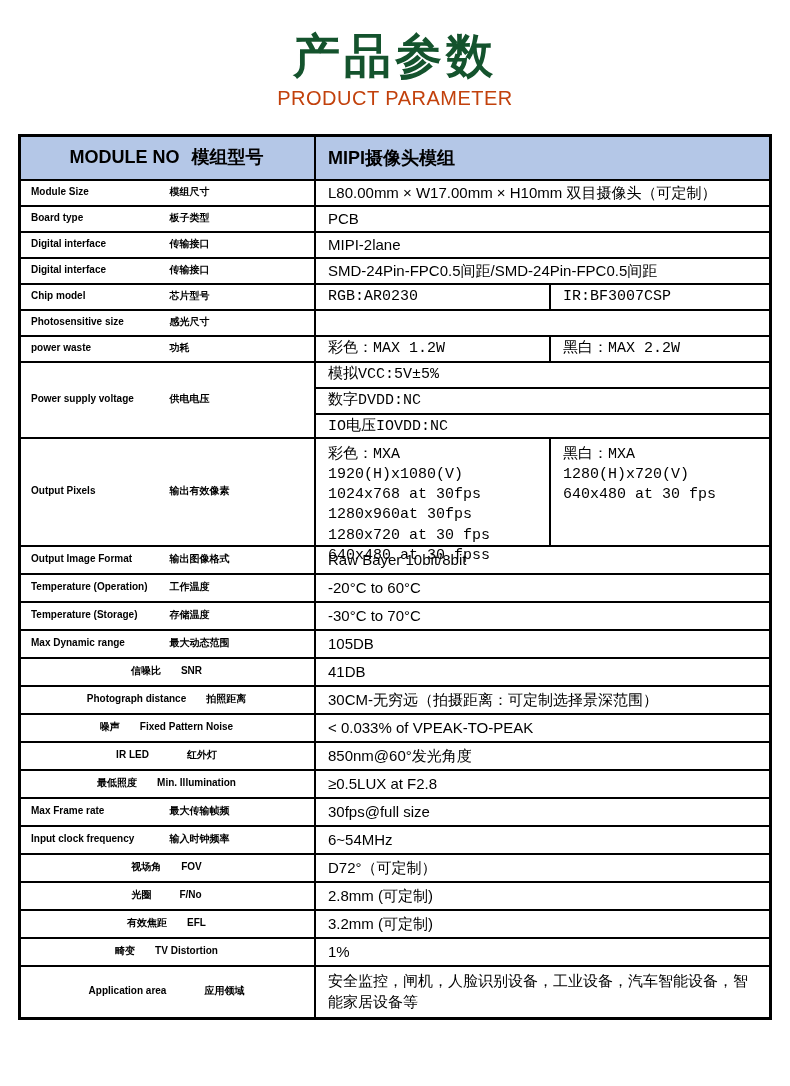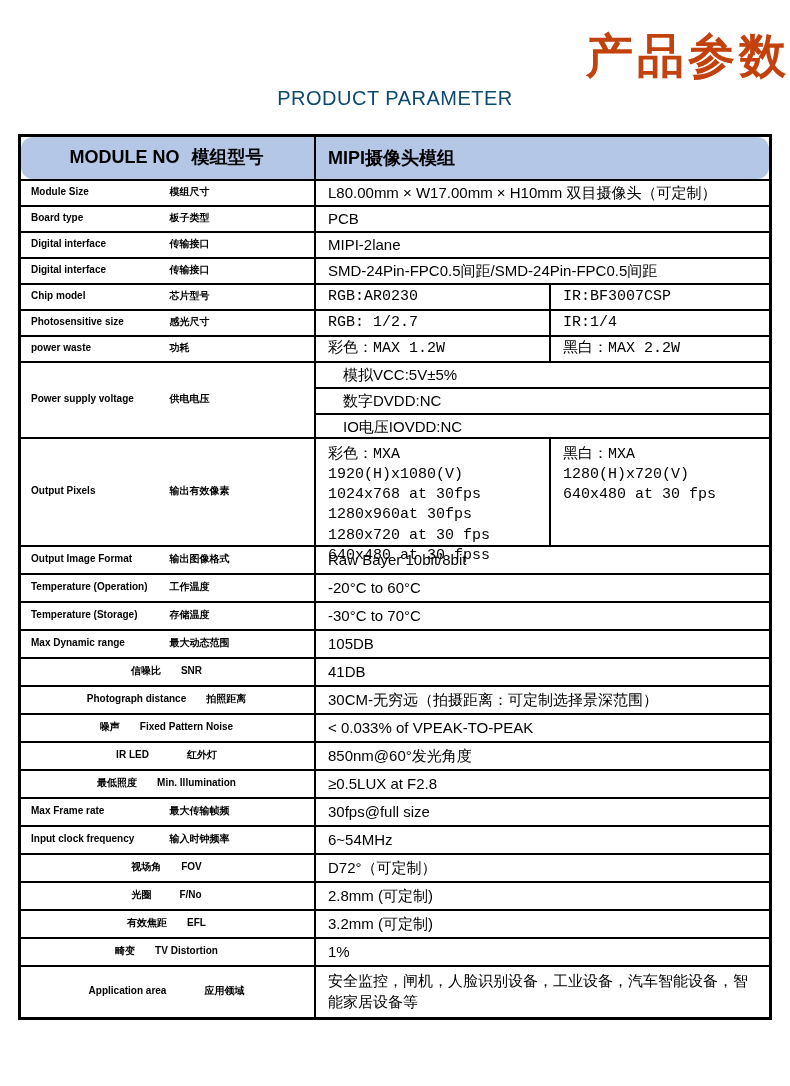--- a/index.html
+++ b/index.html
@@ -4,25 +4,25 @@
 <style>
   * { box-sizing: border-box; }
   body { margin: 0; background: #fff; }
   .page {
     width: 790px; height: 1086px; background: #fff; overflow: hidden;
     font-family: "Liberation Sans", "DejaVu Sans", sans-serif; color: #000;
   }
   
   .title-wrap { text-align: center; padding-top: 30px; }
   .title {
-    font-size: 47px; font-weight: bold; color: #c2410c;
-    letter-spacing: 4px; line-height: 1.1; text-align: right;
+    font-size: 47px; font-weight: bold; color: #14532d;
+    letter-spacing: 4px; line-height: 1.1;
   }
   .subtitle {
-    font-size: 20px; color: #0c4a6e; margin-top: 5px; letter-spacing: 0.5px;
+    font-size: 20px; color: #c2410c; margin-top: 5px; letter-spacing: 0.5px;
     font-weight: 500;
   }
   
   .ptable {
     margin: 24px 18px 0 18px; width: 754px;
     border: 3px solid #000; background: #fff;
   }
   .trow { display: flex; border-top: 2px solid #000; align-items: stretch; }
   .trow:first-child { border-top: none; }
 
@@ -45,35 +45,35 @@
   .va {
     flex: 0 0 235px; border-right: 2px solid #000;
     display: flex; align-items: center; padding: 2px 8px 2px 12px;
   }
   .vb { flex: 1; display: flex; align-items: center; padding: 2px 8px 2px 12px; }
   .vcell.split.top .va, .vcell.split.top .vb { align-items: flex-start; padding-top: 6px; }
 
   .vcell.stack { flex-direction: column; align-items: stretch; padding: 0; }
   .sub {
     flex: 1; display: flex; align-items: center;
-    padding: 2px 8px 2px 27px; border-top: 2px solid #000;
+    padding: 2px 8px 2px 12px; border-top: 2px solid #000; font-family: Liberation Mono, monospace;
   }
   .sub:first-child { border-top: none; }
 
   .ml { white-space: pre-line; }
 
   
   .thead { background: #b4c7e7; }
   .thead .lcell {
     justify-content: center; font-size: 18px; padding-left: 4px; gap: 12px;
   }
   .thead .vcell { font-size: 18px; font-weight: bold; }
 
   
-  .h-hdr { height: 42px; border-radius: 12px; }
+  .h-hdr { height: 42px; }
   .h-s   { height: 26px; }
   .h-m   { height: 28px; }
   .h-ps  { height: 76px; }
   .h-px  { height: 108px; }
   .h-app { height: 52px; }
 </style>
 </head>
 <body>
 
 <div class="page">
@@ -134,24 +134,20 @@
         <div class="va">RGB:AR0230</div>
         <div class="vb">IR:BF3007CSP</div>
       </div>
     </div>
 
     <div class="trow h-s">
       <div class="lcell left">
         <span class="l1">Photosensitive size</span>
         <span>感光尺寸</span>
       </div>
-      <div class="vcell split">
-        <div class="va">RGB: 1/2.7</div>
-        <div class="vb">IR:1/4</div>
-      </div>
     </div>
 
     <div class="trow h-s">
       <div class="lcell left">
         <span class="l1">power waste</span>
         <span>功耗</span>
       </div>
       <div class="vcell split">
         <div class="va">彩色：MAX 1.2W</div>
         <div class="vb">黑白：MAX 2.2W</div>

